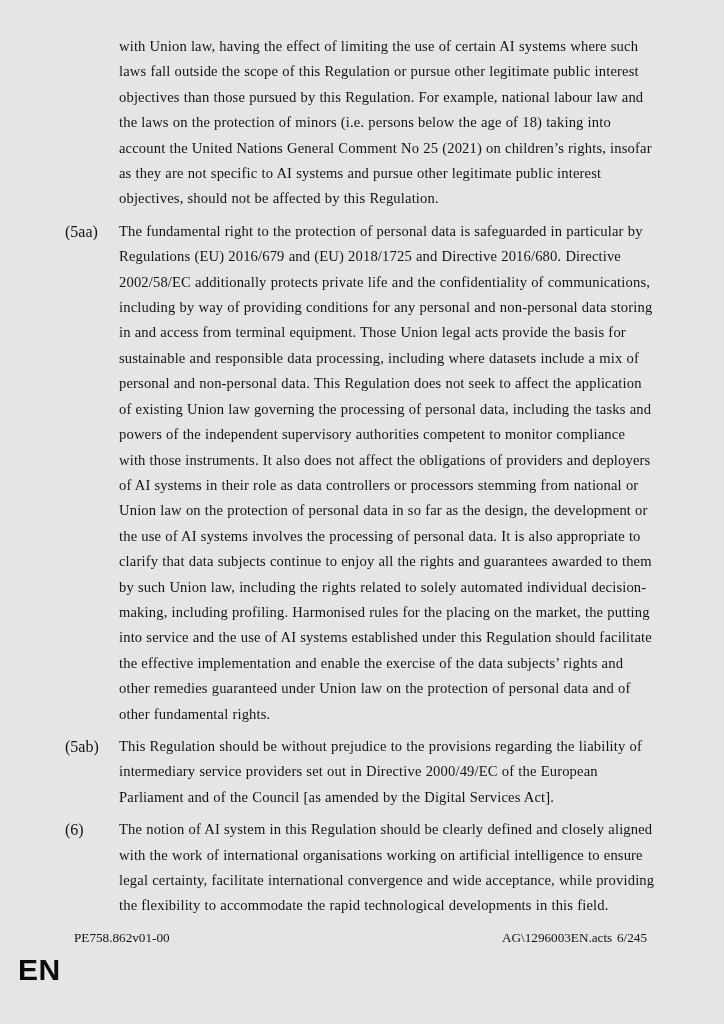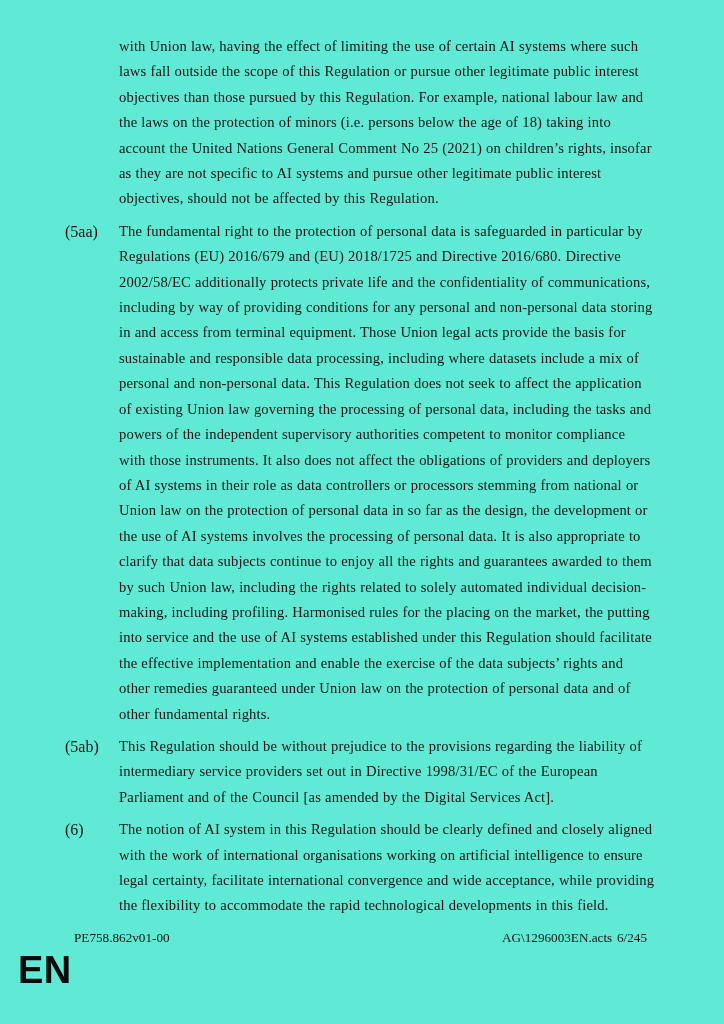--- a/index.html
+++ b/index.html
@@ -13,21 +13,21 @@
     position: relative;
     overflow: hidden;
     font-family: "Liberation Serif", "DejaVu Serif", serif;
     color: #111111;
     -webkit-font-smoothing: antialiased;
   }
 
   .page {
     position: absolute;
     inset: 0;
-    background: #5eead4;
+    background: #e5e5e5;
   }
 
   
   .content {
     position: absolute;
     left: 65px;
     top: 34px;
     width: 590px;
   }
 
@@ -94,21 +94,21 @@
     white-space: nowrap;
   }
 
   
   .lang-mark {
     position: absolute;
     left: 18px;
     top: 955px;
     font-family: "Liberation Sans", "DejaVu Sans", sans-serif;
     font-weight: bold;
-    font-size: 38px;
+    font-size: 30px;
     line-height: 30px;
     letter-spacing: 0.5px;
     color: #0a0a0a;
   }
 </style>
 </head>
 <body>
 
 <div class="page">
 
@@ -119,21 +119,21 @@
       <span class="para-body">with Union law, having the effect of limiting the use of certain AI systems where such laws fall outside the scope of this Regulation or pursue other legitimate public interest objectives than those pursued by this Regulation. For example, national labour law and the laws on the protection of minors (i.e. persons below the age of 18) taking into account the United Nations General Comment No 25 (2021) on children’s rights, insofar as they are not specific to AI systems and pursue other legitimate public interest objectives, should not be affected by this Regulation.</span>
     </div>
 
     <div class="para">
       <span class="para-marker">(5aa)</span>
       <span class="para-body">The fundamental right to the protection of personal data is safeguarded in particular by Regulations (EU) 2016/679 and (EU) 2018/1725 and Directive 2016/680. Directive 2002/58/EC additionally protects private life and the confidentiality of communications, including by way of providing conditions for any personal and non-personal data storing in and access from terminal equipment. Those Union legal acts provide the basis for sustainable and responsible data processing, including where datasets include a mix of personal and non-personal data. This Regulation does not seek to affect the application of existing Union law governing the processing of personal data, including the tasks and powers of the independent supervisory authorities competent to monitor compliance with those instruments. It also does not affect the obligations of providers and deployers of AI systems in their role as data controllers or processors stemming from national or Union law on the protection of personal data in so far as the design, the development or the use of AI systems involves the processing of personal data. It is also appropriate to clarify that data subjects continue to enjoy all the rights and guarantees awarded to them by such Union law, including the rights related to solely automated individual decision-making, including profiling. Harmonised rules for the placing on the market, the putting into service and the use of AI systems established under this Regulation should facilitate the effective implementation and enable the exercise of the data subjects’ rights and other remedies guaranteed under Union law on the protection of personal data and of other fundamental rights.</span>
     </div>
 
     <div class="para">
       <span class="para-marker">(5ab)</span>
-      <span class="para-body">This Regulation should be without prejudice to the provisions regarding the liability of intermediary service providers set out in Directive 1998/31/EC of the European Parliament and of the Council [as amended by the Digital Services Act].</span>
+      <span class="para-body">This Regulation should be without prejudice to the provisions regarding the liability of intermediary service providers set out in Directive 2000/49/EC of the European Parliament and of the Council [as amended by the Digital Services Act].</span>
     </div>
 
     <div class="para">
       <span class="para-marker">(6)</span>
       <span class="para-body">The notion of AI system in this Regulation should be clearly defined and closely aligned with the work of international organisations working on artificial intelligence to ensure legal certainty, facilitate international convergence and wide acceptance, while providing the flexibility to accommodate the rapid technological developments in this field.</span>
     </div>
 
   </div>
 
   <div class="footer">

